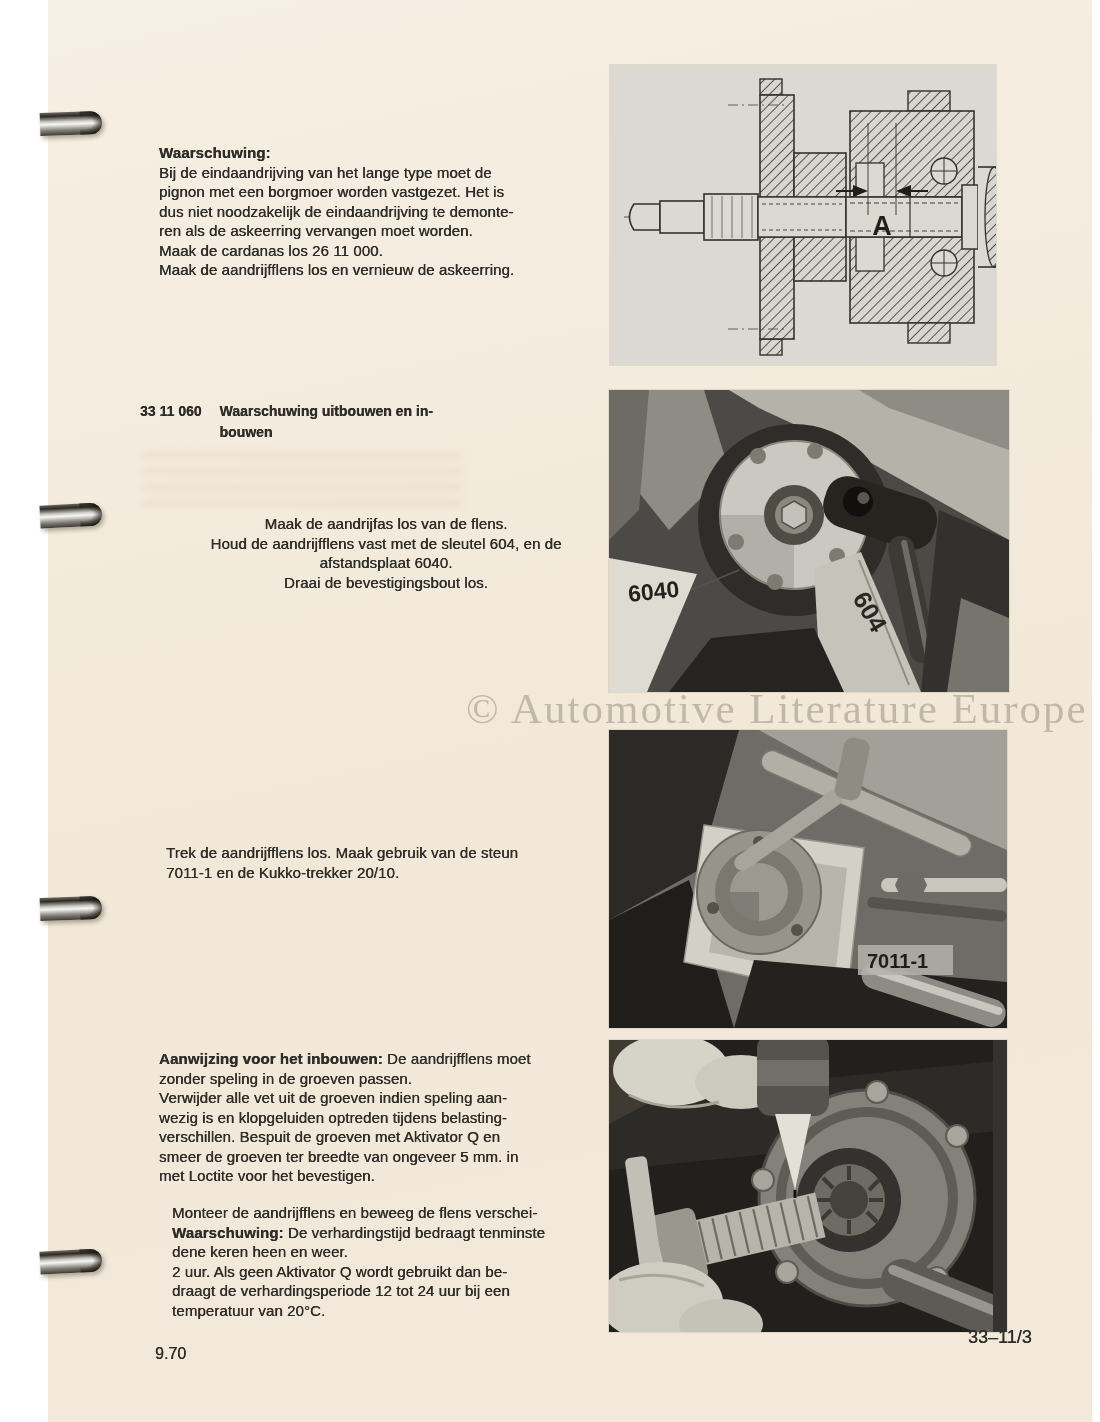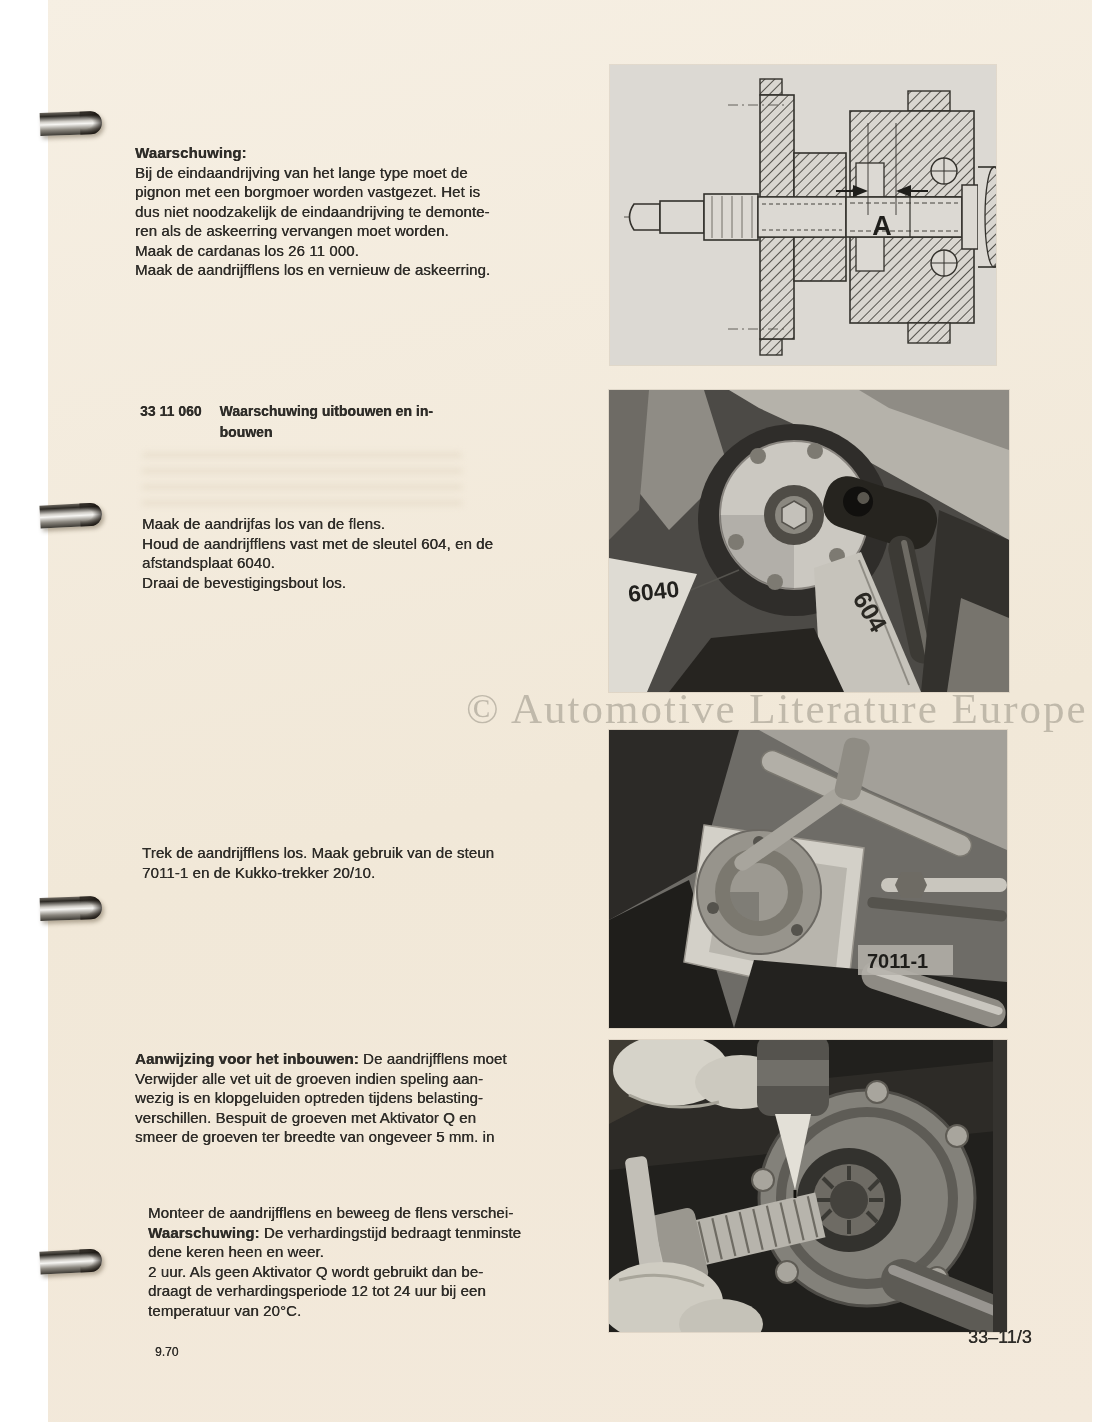--- a/index.html
+++ b/index.html
@@ -2,21 +2,21 @@
 <html><head>
 <meta charset="utf-8">
 <style>
   html,body{margin:0;padding:0;background:#ffffff;}
   #page{
     position:relative;width:1100px;height:1422px;overflow:hidden;
     background:linear-gradient(168deg,#f6efe3 0%,#f1e8d8 55%,#f3e9db 100%);
     font-family:"Liberation Sans",sans-serif;color:#2f2d29;
   }
   .margin-strip{position:absolute;top:0;bottom:0;background:#ffffff;}
-  .tblock{position:absolute;width:440px;}
+  .tblock{position:absolute;width:440px;margin-left:24px;}
   .tline{font-size:15px;line-height:19.5px;letter-spacing:.1px;text-shadow:.35px 0 0 currentColor;white-space:nowrap;}
   .bold{font-weight:700;}
   .job{position:absolute;display:flex;gap:18px;font-weight:700;font-size:14px;line-height:21px;text-shadow:.3px 0 0 currentColor;}
   .figure{position:absolute;box-shadow:0 0 0 1px rgba(120,110,95,.15);}
   .watermark{
     position:absolute;left:466px;top:684px;white-space:nowrap;z-index:30;
     font-family:"Liberation Serif",serif;font-size:43px;letter-spacing:2px;
     color:rgba(125,119,108,.42);
   }
   .footer-text{position:absolute;font-size:14px;text-shadow:.3px 0 0 currentColor;}
@@ -75,38 +75,40 @@
   </div>
 
   <div class="job" style="left:140px;top:401px;">
     <span>33 11 060</span>
     <span>
       <div>Waarschuwing uitbouwen en in-</div>
       <div>bouwen</div>
     </span>
   </div>
 
-  <div class="tblock" style="left:142px;top:514px;">
+  <div class="tblock" style="left:142px;top:514px;text-align:center;">
     <div class="tline">Maak de aandrijfas los van de flens.</div>
     <div class="tline">Houd de aandrijfflens vast met de sleutel 604, en de</div>
     <div class="tline">afstandsplaat 6040.</div>
     <div class="tline">Draai de bevestigingsbout los.</div>
   </div>
 
   <div class="tblock" style="left:142px;top:843px;">
     <div class="tline">Trek de aandrijfflens los. Maak gebruik van de steun</div>
     <div class="tline">7011-1 en de Kukko-trekker 20/10.</div>
   </div>
 
   <div class="tblock" style="left:135px;top:1049px;">
     <div class="tline"><span class="bold">Aanwijzing voor het inbouwen:</span><span> De aandrijfflens moet</span></div>
+    <div class="tline">zonder speling in de groeven passen.</div>
     <div class="tline">Verwijder alle vet uit de groeven indien speling aan-</div>
     <div class="tline">wezig is en klopgeluiden optreden tijdens belasting-</div>
     <div class="tline">verschillen. Bespuit de groeven met Aktivator Q en</div>
     <div class="tline">smeer de groeven ter breedte van ongeveer 5 mm. in</div>
+    <div class="tline">met Loctite voor het bevestigen.</div>
   </div>
 
   <div class="tblock" style="left:148px;top:1203px;">
     <div class="tline">Monteer de aandrijfflens en beweeg de flens verschei-</div>
     <div class="tline"><span class="bold">Waarschuwing:</span><span>  De verhardingstijd bedraagt tenminste</span></div>
     <div class="tline">dene keren heen en weer.</div>
     <div class="tline">2 uur. Als geen Aktivator Q wordt gebruikt dan be-</div>
     <div class="tline">draagt de verhardingsperiode 12 tot 24 uur bij een</div>
     <div class="tline">temperatuur van 20°C.</div>
   </div>
@@ -325,16 +327,16 @@
     </g>
     <g transform="rotate(22 340 260)">
       <rect x="268" y="238" width="130" height="42" rx="21" fill="#5d5b55"></rect>
       <rect x="272" y="248" width="122" height="10" rx="5" fill="#989590"></rect>
     </g>
     <rect x="384" y="0" width="14" height="292" fill="#35332f"></rect>
   </svg>
 
   <div class="watermark">© Automotive Literature Europe</div>
 
-  <div class="footer-text" style="left:155px;top:1345px;font-size:12px;text-align:center;">9.70</div>
+  <div class="footer-text" style="left:155px;top:1345px;font-size:16px;text-align:center;">9.70</div>
   <div class="footer-text" style="left:968px;top:1327px;font-size:18px;">33–11/3</div>
 
 </div>
 
 </body></html>

